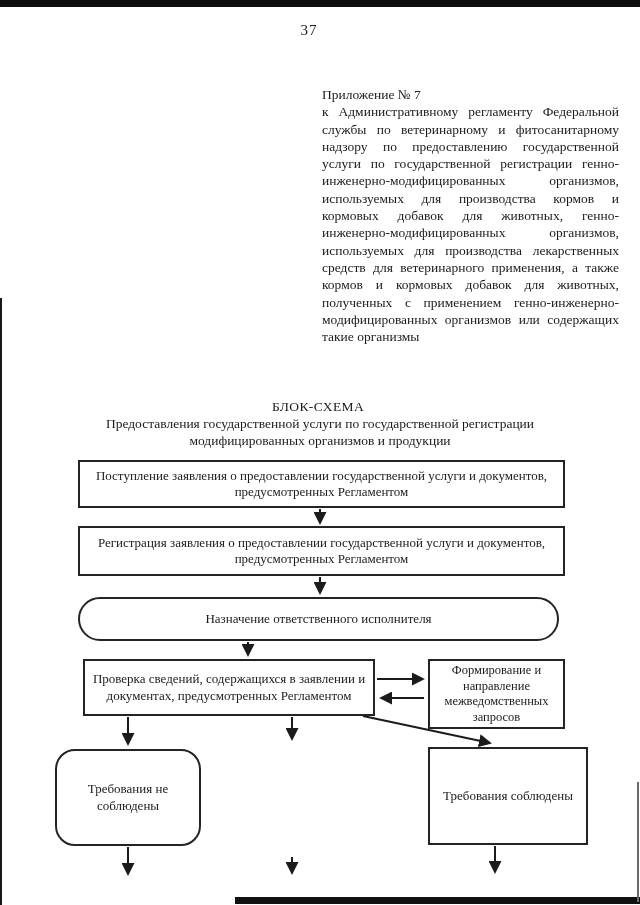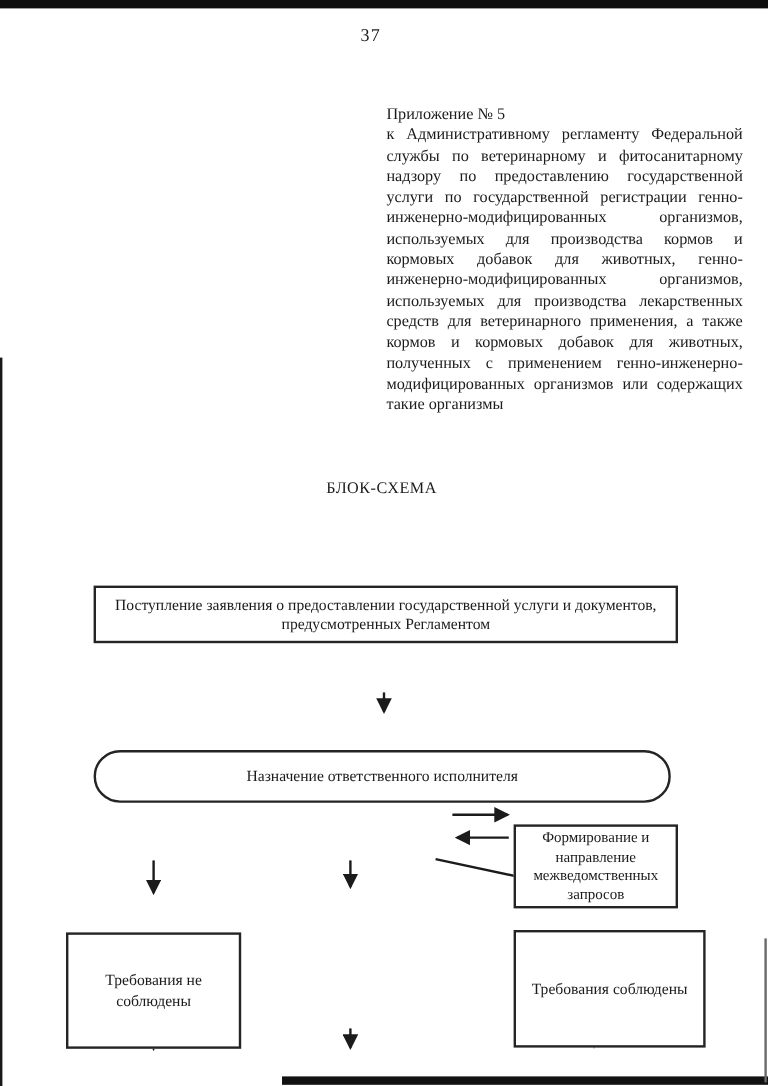--- a/index.html
+++ b/index.html
@@ -29,52 +29,52 @@
 
   .box{
     position:absolute;
     border:2px solid #242424;
     background:#ffffff;
     display:flex;align-items:center;justify-content:center;
     text-align:center;
     font-size:13px;line-height:16.5px;
     box-sizing:border-box;
     padding:2px 6px;
-    margin-top:28px;
   }
   .box-1{left:78px;top:460px;width:487px;height:48px;}
   .box-2{left:78px;top:526px;width:487px;height:50px;}
   .box-3{left:78px;top:597px;width:481px;height:44px;border-radius:22px;}
   .box-4{left:83px;top:659px;width:292px;height:57px;}
   .box-5{left:428px;top:659px;width:137px;height:70px;font-size:12.5px;line-height:15.5px;}
-  .box-6{left:55px;top:749px;width:146px;height:97px;}
+  .box-6{left:55px;top:749px;width:146px;height:97px;border-radius:20px;}
   .box-7{left:207px;top:744px;width:172px;height:112px;font-size:12.3px;line-height:15.3px;padding:2px 7px;}
   .box-8{left:428px;top:747px;width:160px;height:98px;}
 
   svg.connectors{position:absolute;left:0;top:0;width:640px;height:905px;pointer-events:none;}
   svg.connectors line{stroke:#1b1b1b;stroke-width:2;}
 </style>
 </head>
 <body>
 
 <div class="sheet">
 
   <div class="edge-top"></div>
   <div class="edge-bottom"></div>
   <div class="edge-left"></div>
   <div class="edge-right"></div>
 
   <div class="page-number">37</div>
 
   <div class="appendix">
-    <div class="label">Приложение № 5</div>
+    <div class="label">Приложение № 7</div>
     <div class="body">к Административному регламенту Федеральной службы по ветеринарному и фитосанитарному надзору по предоставлению государственной услуги по государственной регистрации генно-инженерно-модифицированных организмов, используемых для производства кормов и кормовых добавок для животных, генно-инженерно-модифицированных организмов, используемых для производства лекарственных средств для ветеринарного применения, а также кормов и кормовых добавок для животных, полученных с применением генно-инженерно-модифицированных организмов или содержащих такие организмы</div>
   </div>
 
   <div class="fc-title">БЛОК-СХЕМА</div>
+  <div class="fc-subtitle">Предоставления государственной услуги по государственной регистрации модифицированных организмов и продукции</div>
 
   <svg class="connectors" viewBox="0 0 640 905">
     <defs>
       <marker id="arw" viewBox="0 0 10 10" refX="8.5" refY="5" markerWidth="6.5" markerHeight="6.5" orient="auto-start-reverse">
         <path d="M0,0 L10,5 L0,10 z" fill="#1b1b1b"></path>
       </marker>
     </defs>
     <line x1="320" y1="509" x2="320" y2="523" marker-end="url(#arw)"></line>
     <line x1="320" y1="577" x2="320" y2="593" marker-end="url(#arw)"></line>
     <line x1="248" y1="642" x2="248" y2="655" marker-end="url(#arw)"></line>
@@ -82,18 +82,20 @@
     <line x1="424" y1="698" x2="381" y2="698" marker-end="url(#arw)"></line>
     <line x1="128" y1="717" x2="128" y2="744" marker-end="url(#arw)"></line>
     <line x1="292" y1="717" x2="292" y2="739" marker-end="url(#arw)"></line>
     <line x1="363" y1="716" x2="490" y2="743" marker-end="url(#arw)"></line>
     <line x1="128" y1="847" x2="128" y2="874" marker-end="url(#arw)"></line>
     <line x1="292" y1="857" x2="292" y2="873" marker-end="url(#arw)"></line>
     <line x1="495" y1="846" x2="495" y2="872" marker-end="url(#arw)"></line>
   </svg>
 
   <div class="box box-1">Поступление заявления о предоставлении государственной услуги и документов, предусмотренных Регламентом</div>
+  <div class="box box-2">Регистрация заявления о предоставлении государственной услуги и документов, предусмотренных Регламентом</div>
   <div class="box box-3">Назначение ответственного исполнителя</div>
+  <div class="box box-4">Проверка сведений, содержащихся в заявлении и документах, предусмотренных Регламентом</div>
   <div class="box box-5">Формирование и направление межведомственных запросов</div>
   <div class="box box-6">Требования не соблюдены</div>
   <div class="box box-8">Требования соблюдены</div>
 
 </div>
 
 </body></html>

